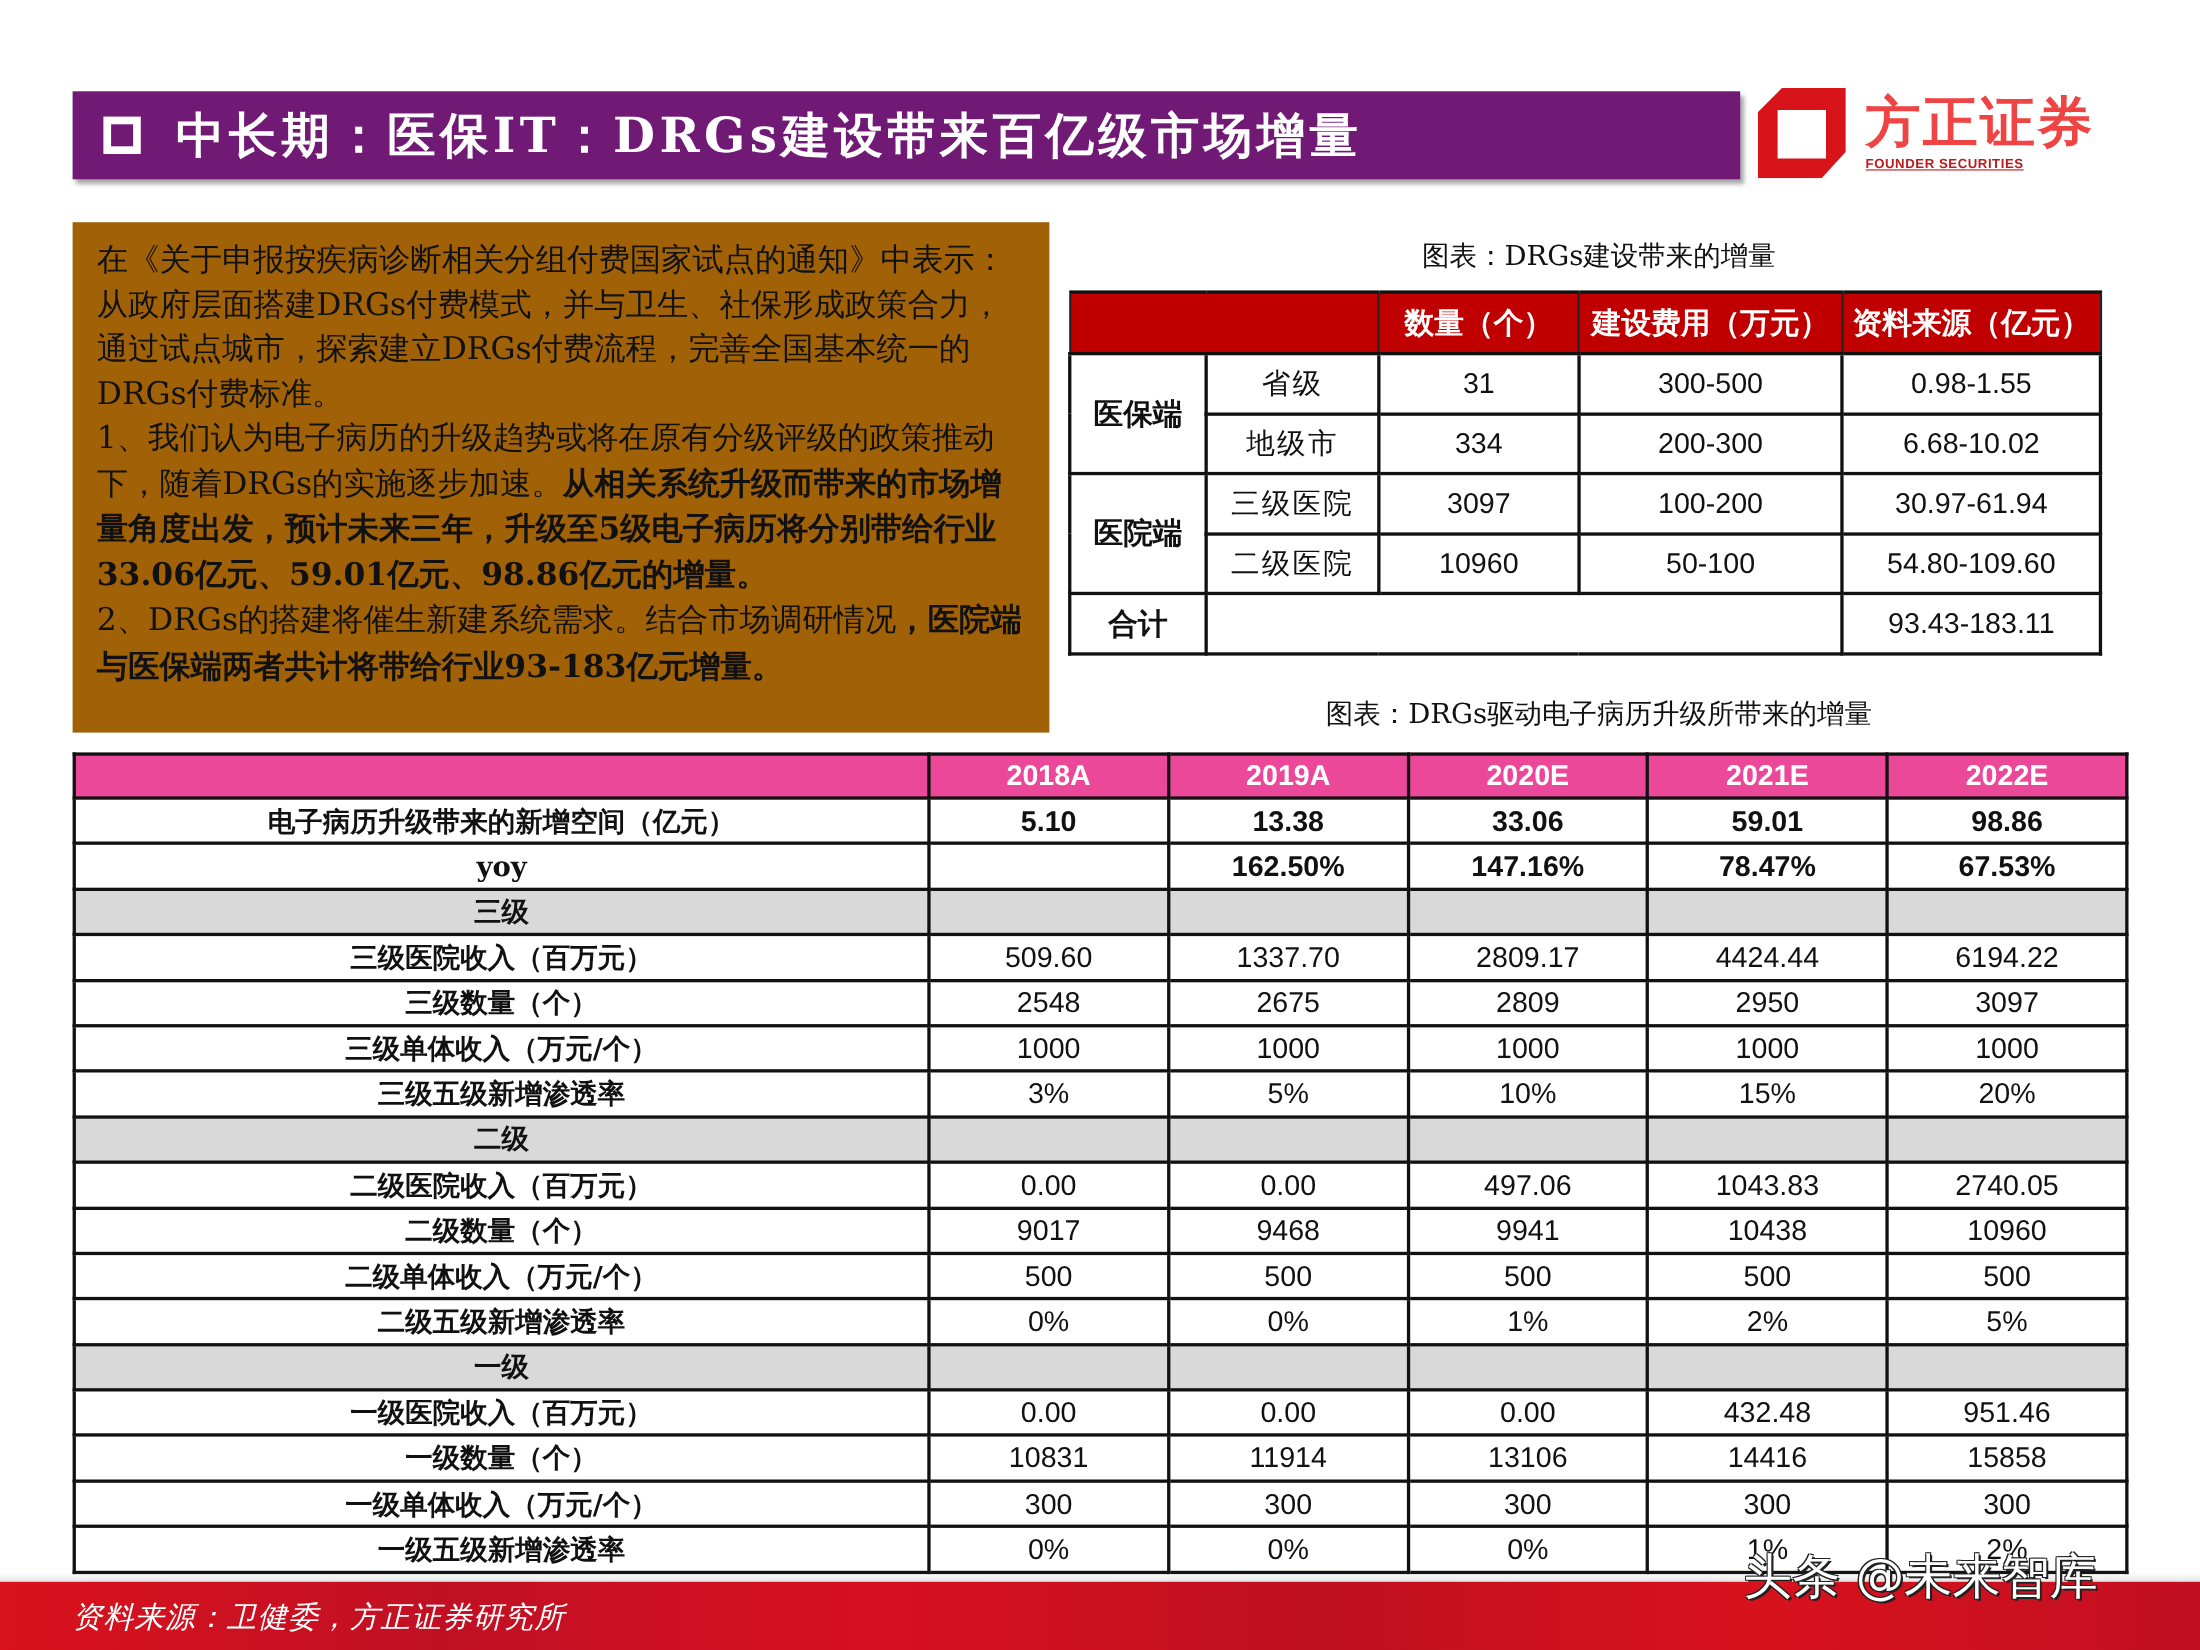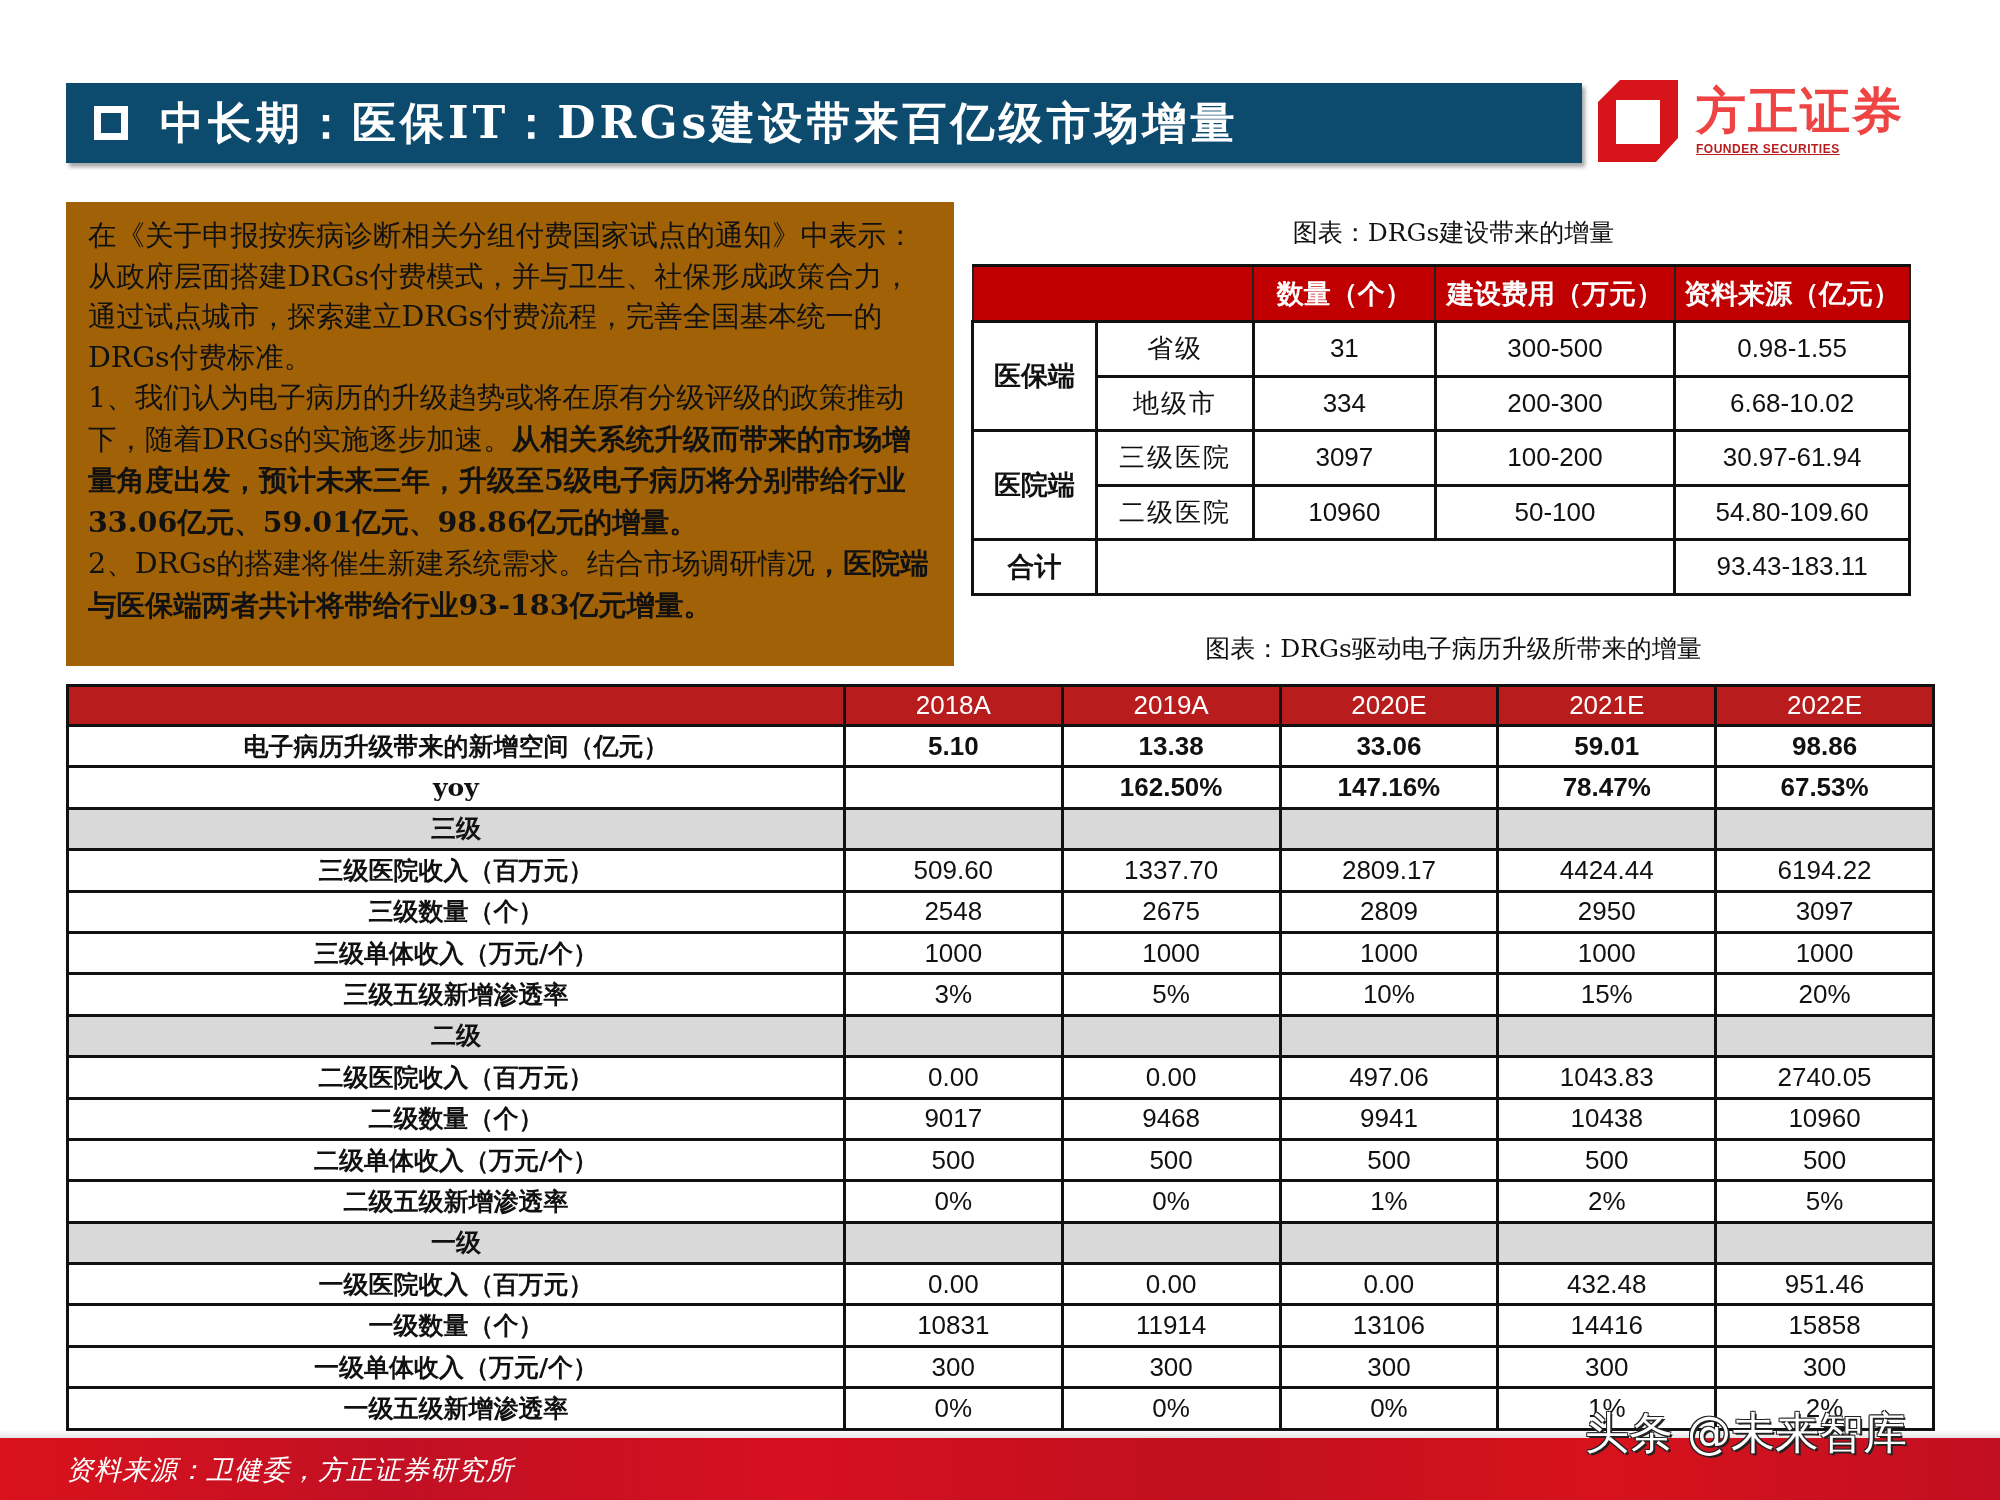--- a/index.html
+++ b/index.html
@@ -2,21 +2,21 @@
 <html><head>
 <meta charset="utf-8">
 <style>
   * { box-sizing: border-box; margin: 0; padding: 0; }
   html, body { width: 2000px; height: 1500px; background: #ffffff; overflow: hidden; }
   body { position: relative; font-family: "DejaVu Sans", "Liberation Sans", sans-serif; color: #111; }
 
   
   .title-bar {
     position: absolute; left: 66px; top: 83px; width: 1516px; height: 80px;
-    background: #0c4a6e;
+    background: #701a75;
     box-shadow: 3px 4px 4px rgba(0,0,0,0.35);
     display: flex; align-items: center; padding-left: 28px;
   }
   .title-box {
     width: 34px; height: 34px; border: 7px solid #ffffff; background: transparent; margin-right: 32px;
   }
   .title-text {
     color: #ffffff; font-size: 44px; font-weight: bold; letter-spacing: 4px;
     font-family: "DejaVu Serif", "Liberation Serif", serif;
   }
@@ -71,21 +71,21 @@
 
   
   .t2 {
     position: absolute; left: 66px; top: 684px; width: 1869px; font-size: 26px;
   }
   .t2 td, .t2 th {
     border: 3px solid #111; text-align: center; vertical-align: middle; height: 41.4px;
     font-family: "Liberation Sans", sans-serif;
   }
   .t2 thead th {
-    background: #b91c1c; color: #ffffff; font-weight: normal; font-size: 26px; height: 40px;
+    background: #ec4899; color: #ffffff; font-weight: bold; font-size: 26px; height: 40px;
   }
   .t2 td.label { width: 778px; font-weight: bold; font-family: "DejaVu Serif", serif; font-size: 25px; }
   .t2 td.val { width: 218px; }
   .t2 tr.bold td { font-weight: bold; }
   .t2 tr.section td { background: #d9d9d9; }
   .t2 tr.section td.label { font-weight: bold; }
 
   
   .footer {
     position: absolute; left: 0; top: 1438px; width: 2000px; height: 62px;

